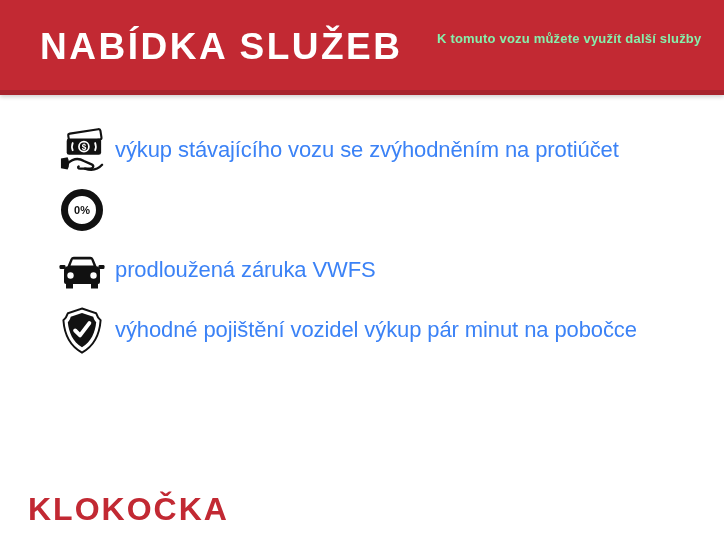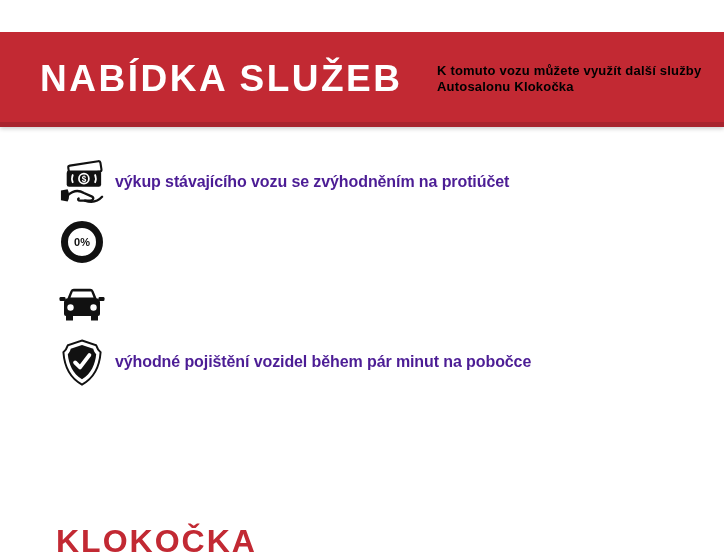--- a/index.html
+++ b/index.html
@@ -1,68 +1,67 @@
 <!DOCTYPE html>
 <html><head>
 <meta charset="utf-8">
 <style>
   html,body { margin:0; padding:0; }
   body { font-family:"Liberation Sans", sans-serif; }
   .page {
     position:relative; width:724px; height:524px;
-    background:#ffffff; overflow:hidden;margin-top:32px;
+    background:#ffffff; overflow:hidden;
   }
 
   
   .header {
     position:absolute; top:0; left:0; width:724px; height:90px;
     background:#c22933; border-bottom:5px solid #a8242e;
     box-shadow:0 2px 4px rgba(0,0,0,0.18);
   }
   .header-title {
     position:absolute; left:40px; top:28px;
     color:#ffffff; font-size:37px; font-weight:bold;
     letter-spacing:2.5px; white-space:nowrap; line-height:1;
   }
   .header-subtitle {
     position:absolute; left:437px; top:31px;
-    color:#000000; font-size:13px; font-weight:bold;
+    color:#86efac; font-size:13px; font-weight:bold;
     line-height:16px; letter-spacing:0.2px;
   }
 
   
   .services { position:absolute; top:120px; left:58px; }
   .service-row { height:60px; display:flex; align-items:center; }
   .icon-box {
     flex:0 0 48px; width:48px; height:58px;
     display:flex; align-items:center; justify-content:center;
     overflow:visible;
   }
   .service-label {
-    margin-left:9px; font-size:16px; font-weight:bold;
-    color:#4c1d95; white-space:nowrap; letter-spacing:-0.1px;
+    margin-left:9px; font-size:22px; font-weight:normal;
+    color:#3b82f6; white-space:nowrap; letter-spacing:-0.1px;
   }
 
   
   .logo {
-    position:absolute; left:56px; top:492px;
+    position:absolute; left:28px; top:492px;
     font-size:32px; font-weight:bold; color:#c22933;
     letter-spacing:2px; white-space:nowrap; line-height:1.1;
   }
 </style>
 </head>
 <body>
 
 <div class="page">
 
   <div class="header">
     <div class="header-title">NABÍDKA SLUŽEB</div>
     <div class="header-subtitle">
       <div>K tomuto vozu můžete využít další služby</div>
-      <div>Autosalonu Klokočka</div>
     </div>
   </div>
 
   <div class="services">
 
     <div class="service-row">
       <span class="icon-box">
         <svg width="44" height="46" viewBox="0 0 46 44">
           <rect x="9" y="2.5" width="34" height="11" rx="2" fill="#fff" stroke="#111" stroke-width="2.2" transform="rotate(-9 26 8)"></rect>
           <rect x="7" y="10" width="36" height="17" rx="2.5" fill="#111"></rect>
@@ -95,30 +94,31 @@
           <rect x="0.5" y="14" width="6" height="4" rx="1.2" fill="#111"></rect>
           <rect x="39.5" y="14" width="6" height="4" rx="1.2" fill="#111"></rect>
           <path d="M5,31 V19.5 q0,-3.5 3.5,-4.3 l3,-7.2 q0.9,-2.2 3.3,-2.2 h16.4 q2.4,0 3.3,2.2 l3,7.2 q3.5,0.8 3.5,4.3 V31 q0,2 -2,2 H7 q-2,0 -2,-2 Z" fill="#111"></path>
           <path d="M13.8,8.5 h18.4 l2.3,6 h-23 Z" fill="#fff"></path>
           <circle cx="11.5" cy="24.5" r="3.2" fill="#fff"></circle>
           <circle cx="34.5" cy="24.5" r="3.2" fill="#fff"></circle>
           <rect x="7" y="33" width="7" height="4.5" fill="#111"></rect>
           <rect x="32" y="33" width="7" height="4.5" fill="#111"></rect>
         </svg>
       </span>
+      <span class="service-label">prodloužená záruka VWFS</span>
     </div>
 
     <div class="service-row">
       <span class="icon-box">
         <svg width="42" height="47" viewBox="0 0 42 48">
           <path d="M21,1.5 L35.5,6.5 C36.5,9.5 38,12 40,13.5 C39,27 34,39.5 21,46.5 C8,39.5 3,27 2,13.5 C4,12 5.5,9.5 6.5,6.5 Z" fill="#fff" stroke="#111" stroke-width="2"></path>
           <path d="M21,6 L32.5,10 C33,12 34,14 35.5,15.5 C34.5,25.5 30.5,35.5 21,41 C11.5,35.5 7.5,25.5 6.5,15.5 C8,14 9,12 9.5,10 Z" fill="#111"></path>
           <path d="M14,24 L19,29 L28.5,16.5" fill="none" stroke="#fff" stroke-width="4" stroke-linecap="round" stroke-linejoin="round"></path>
         </svg>
       </span>
-      <span class="service-label">výhodné pojištění vozidel během pár minut na pobočce</span>
+      <span class="service-label">výhodné pojištění vozidel výkup pár minut na pobočce</span>
     </div>
 
   </div>
 
   <div class="logo">KLOKOČKA</div>
 
 </div>
 
 </body></html>

